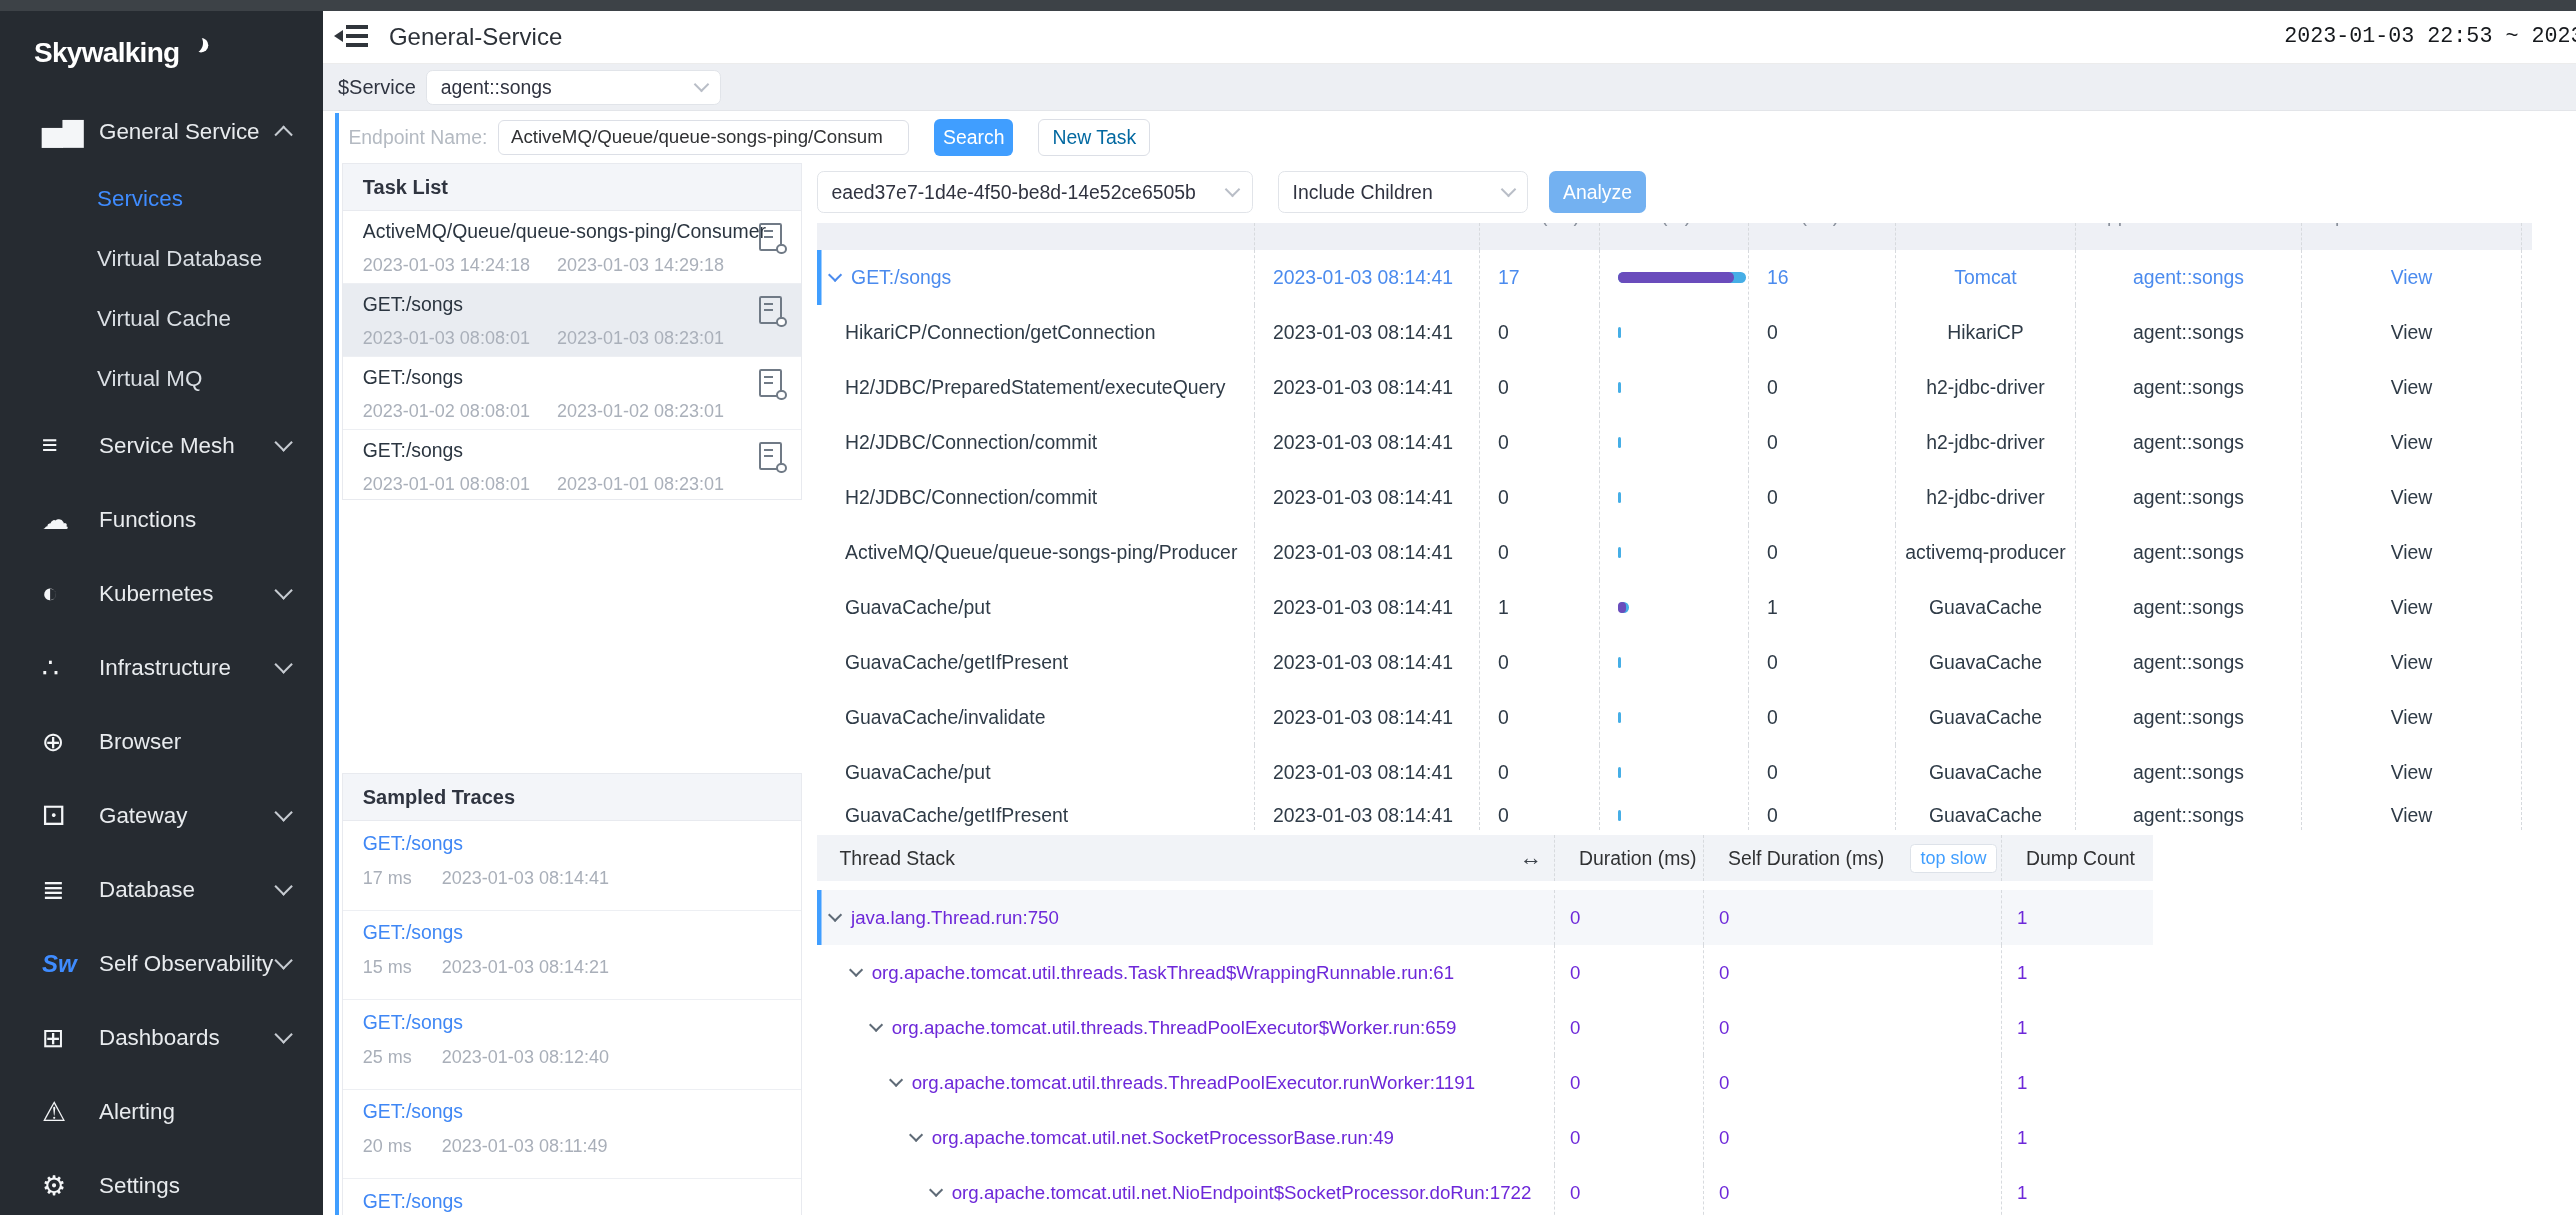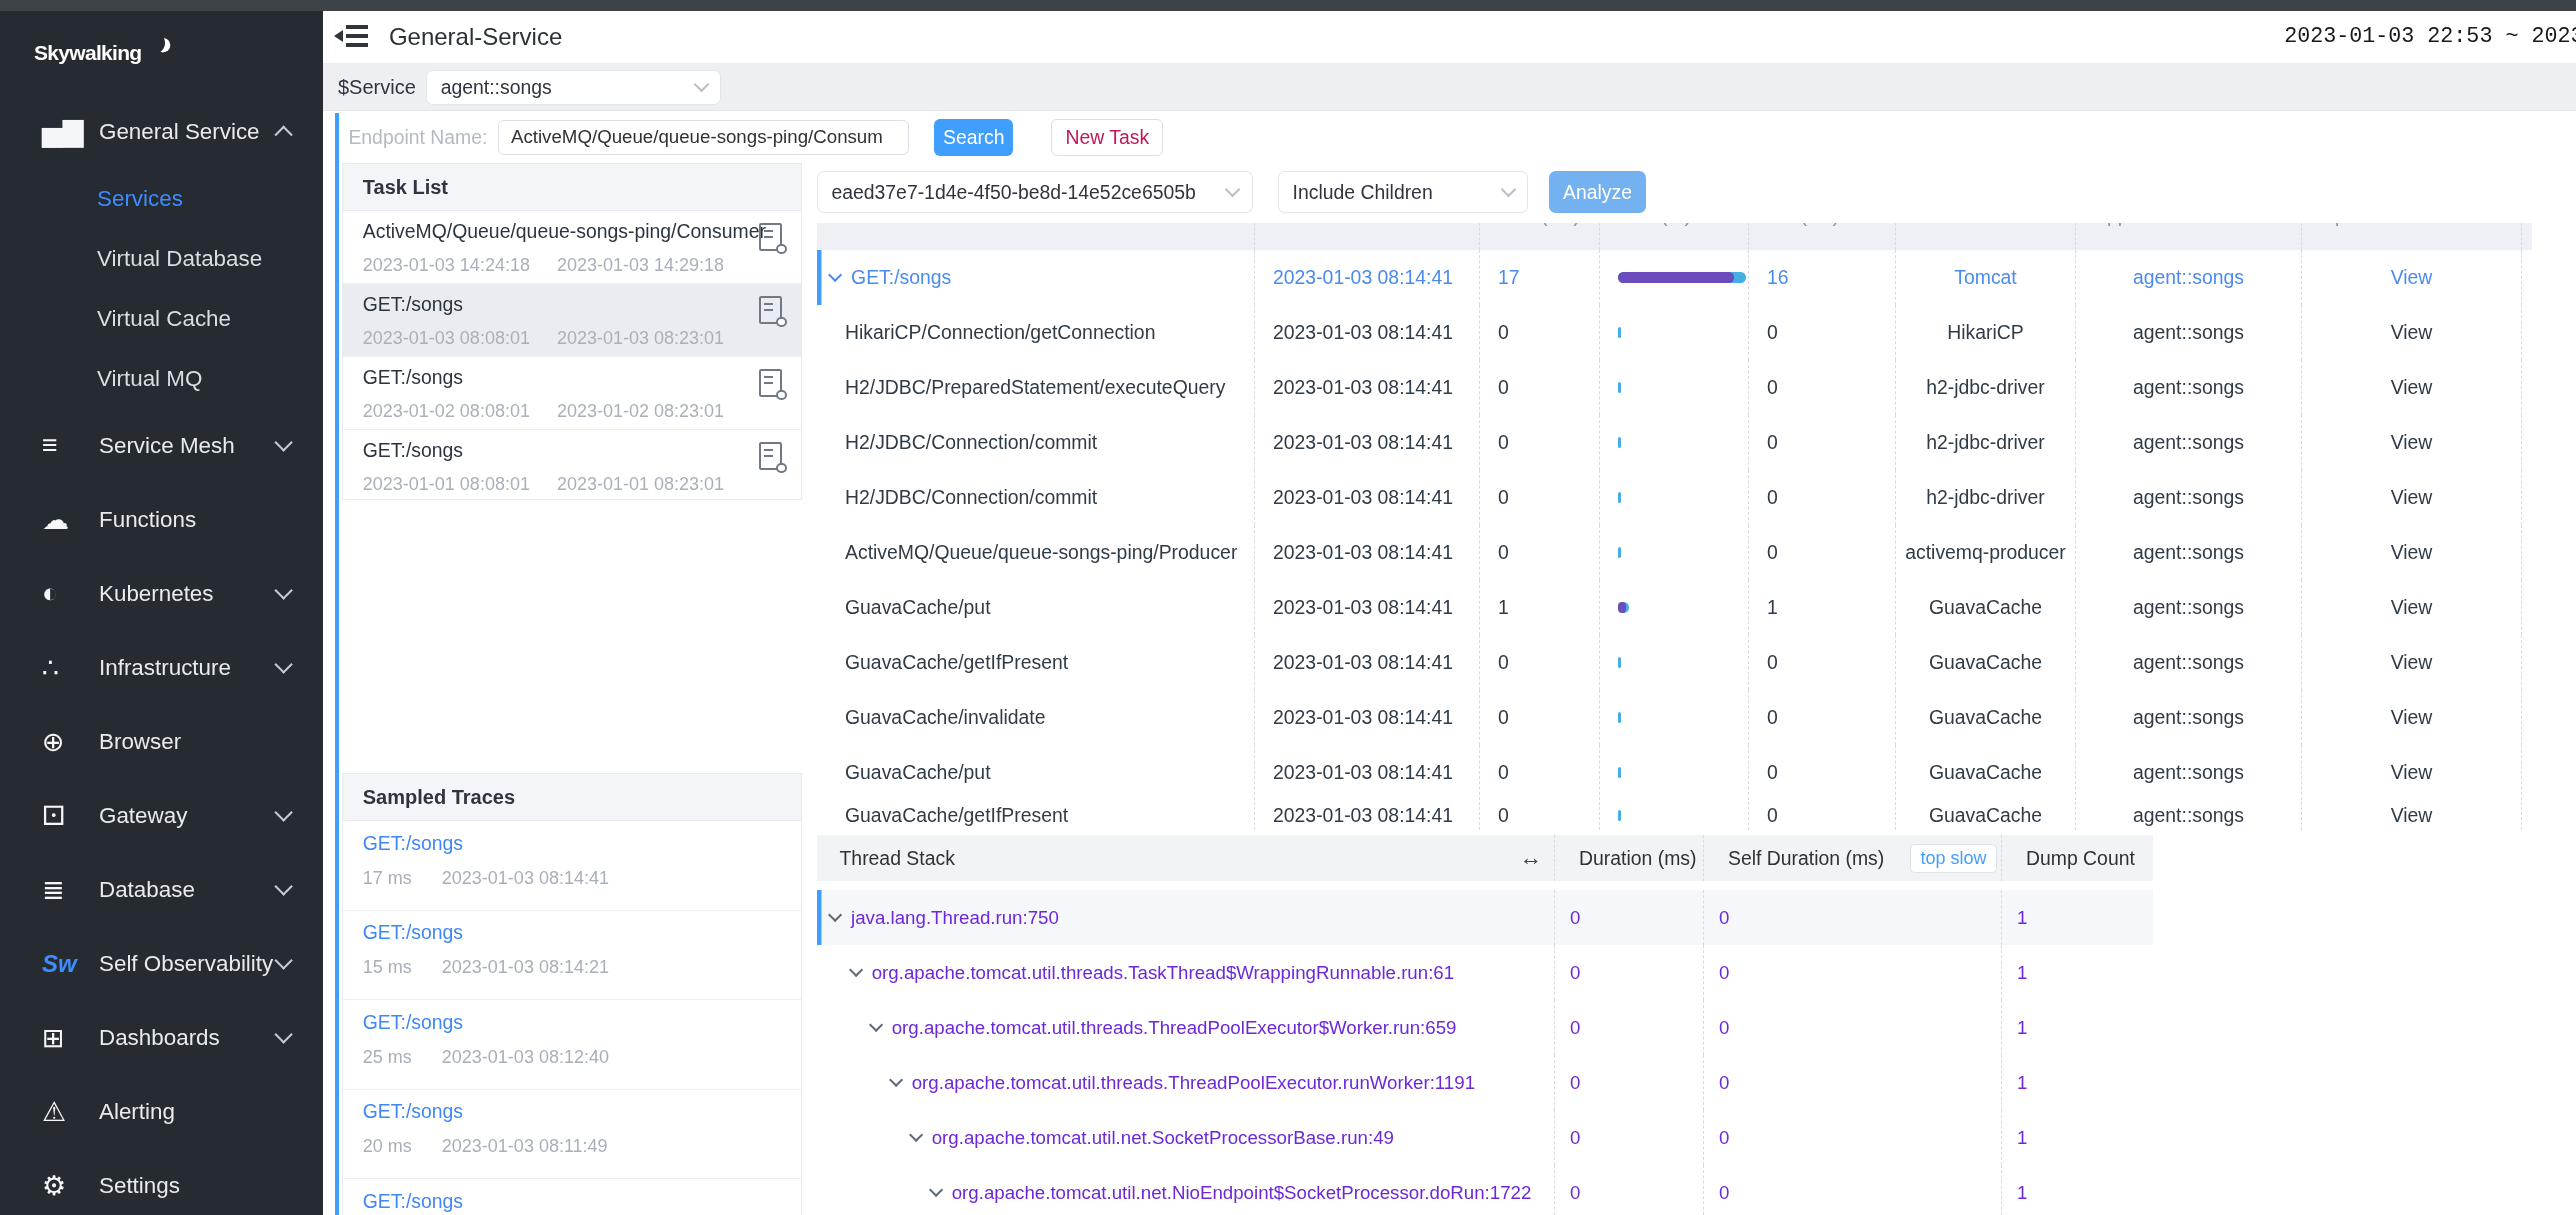--- a/index.html
+++ b/index.html
@@ -3,21 +3,21 @@
 <meta charset="utf-8">
 <style>
   html,body{margin:0;padding:0;background:#ffffff;}
   #app{position:relative;width:2576px;height:1216px;background:#fff;overflow:hidden;
        font-family:"Liberation Sans","DejaVu Sans",sans-serif;color:#2f3b47;}
   
   .topstrip{position:absolute;left:0;top:0;width:2576px;height:10.5px;background:#3d4247;}
   
   .sidebar{position:absolute;left:0;top:10.5px;width:323px;height:1205px;background:#262b31;overflow:hidden;}
   .logo{height:84px;display:flex;align-items:center;padding-left:34px;color:#fff;}
-  .logo .ltxt{font-size:21px;font-weight:bold;letter-spacing:-0.7px;}
+  .logo .ltxt{font-size:28px;font-weight:bold;letter-spacing:-0.7px;}
   .crescent{display:inline-block;width:22.4px;height:22.4px;border-radius:50%;
             box-shadow:9px 2.2px 0 -3.7px #fff;margin-left:1.5px;margin-top:-19.4px;}
   .menu{display:flex;flex-direction:column;}
   .mi{display:flex;align-items:center;color:#e8ebee;cursor:pointer;}
   .mi.top{height:74px;padding-left:42px;}
   .mi.sub{height:60px;padding-left:97px;}
   .mi .ic{width:57px;font-size:27px;color:#f4f6f8;flex:0 0 57px;}
   .mi.sw .ic{font-size:24px;font-weight:bold;font-style:italic;color:#3f8cff;}
   .mi .lbl{font-size:22.4px;color:#e8ebee;}
   .mi.sub .lbl{color:#d9dee3;}
@@ -49,21 +49,21 @@
   .content{position:absolute;left:323px;top:111px;width:2253px;height:1033px;background:#fff;padding-left:44px;}
   .vline{position:absolute;left:12px;top:1.5px;width:3.7px;height:1104px;background:#409eff;}
   
   .eprow{position:absolute;left:25.4px;top:4.5px;height:43px;display:flex;align-items:center;}
   .eplbl{font-size:19.4px;color:#b4bac2;margin-right:10.5px;white-space:nowrap;}
   .epinput{width:385px;height:33px;border:1.5px solid #dcdfe6;border-radius:6px;display:flex;align-items:center;
            padding:0 12px;font-size:18.7px;color:#303133;overflow:hidden;white-space:nowrap;cursor:text;}
   .btn{border:none;border-radius:6px;font-size:19.4px;height:37px;cursor:pointer;
        font-family:"Liberation Sans","DejaVu Sans",sans-serif;}
   .btn-primary{width:79px;background:#409eff;color:#fff;margin-left:25.4px;}
-  .btn-plain{width:112px;background:#fff;color:#be185d;border:1.5px solid #dcdfe6;margin-left:38px;}
+  .btn-plain{width:112px;background:#fff;color:#0369a1;border:1.5px solid #dcdfe6;margin-left:25px;}
   
   .card{position:absolute;left:19.4px;width:460px;border:1.5px solid #e8eaef;background:#fff;box-sizing:border-box;overflow:hidden;}
   .tasklist{top:52px;height:337px;}
   .straces{top:662px;height:448px;}
   .card-h{height:46px;background:#f3f5f9;border-bottom:1.5px solid #e8eaef;display:flex;align-items:center;
           padding-left:19.4px;font-weight:bold;font-size:20px;color:#2f3440;}
   .titem{height:63px;padding:9px 15px 0 19.4px;border-bottom:1.5px solid #edeff3;position:relative;cursor:pointer;}
   .titem.sel{background:#e9ecf1;}
   .tname{font-size:19.4px;color:#2b3540;padding-right:42px;white-space:nowrap;overflow:hidden;}
   .ttimes{margin-top:12px;font-size:18px;color:#aab0ba;display:flex;gap:27px;}

